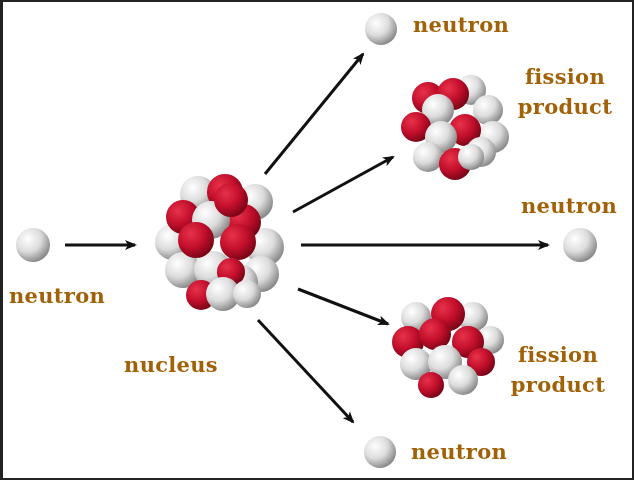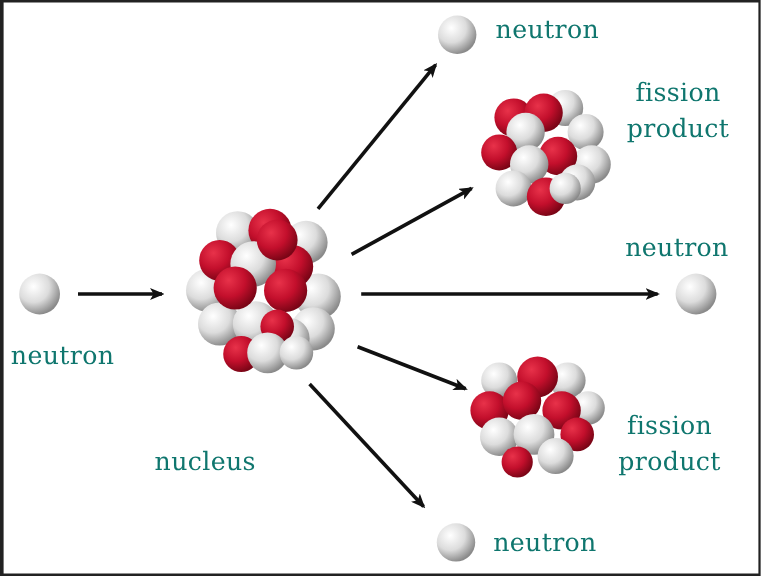--- a/index.html
+++ b/index.html
@@ -1,20 +1,20 @@
 <!DOCTYPE html>
 <html><head>
 <meta charset="utf-8">
 <style>
   html,body{margin:0;padding:0;background:#fff;}
   #stage{position:relative;width:634px;height:480px;overflow:hidden;background:#fff;
     box-sizing:border-box;border-left:3px solid #222;border-top:2px solid #222;border-right:2px solid #222;border-bottom:2px solid #222;}
   svg{position:absolute;left:0;top:0;}
-  .lbl{position:absolute;font-family:"DejaVu Serif","Liberation Serif",serif;font-weight:normal;
-    font-size:21px;color:#0f766e;line-height:26px;text-align:center;letter-spacing:0.3px;}
+  .lbl{position:absolute;font-family:"DejaVu Serif","Liberation Serif",serif;font-weight:bold;
+    font-size:21px;color:#a16207;line-height:26px;text-align:center;letter-spacing:0.3px;}
 </style>
 </head>
 <body>
 
 <div id="stage">
 <svg width="634" height="480" viewBox="0 0 634 480">
   <defs>
     <radialGradient id="gw" cx="35%" cy="32%" r="70%">
       <stop offset="0%" stop-color="#ffffff"></stop>
       <stop offset="55%" stop-color="#dcdcdc"></stop>
@@ -94,21 +94,21 @@
     <circle cx="465" cy="340" r="16" fill="url(#gr)"></circle>
     <circle cx="478" cy="360" r="14" fill="url(#gr)"></circle>
     <circle cx="413" cy="362" r="16" fill="url(#gw)"></circle>
     <circle cx="442" cy="360" r="17" fill="url(#gw)"></circle>
     <circle cx="460" cy="378" r="15" fill="url(#gw)"></circle>
     <circle cx="428" cy="383" r="13" fill="url(#gr)"></circle>
   </g>
 </svg>
 
 <div class="lbl" style="left:6px;top:281px;">neutron</div>
-<div class="lbl" style="left:118px;top:350px;width:100px;margin-top:20px;">nucleus</div>
+<div class="lbl" style="left:118px;top:350px;width:100px;">nucleus</div>
 <div class="lbl" style="left:410px;top:10px;">neutron</div>
 <div class="lbl" style="left:512px;top:62px;width:100px;">fission</div>
 <div class="lbl" style="left:512px;top:92px;width:100px;">product</div>
 <div class="lbl" style="left:518px;top:191px;">neutron</div>
 <div class="lbl" style="left:505px;top:340px;width:100px;">fission</div>
 <div class="lbl" style="left:505px;top:370px;width:100px;">product</div>
 <div class="lbl" style="left:408px;top:437px;">neutron</div>
 </div>
 
 </body></html>

